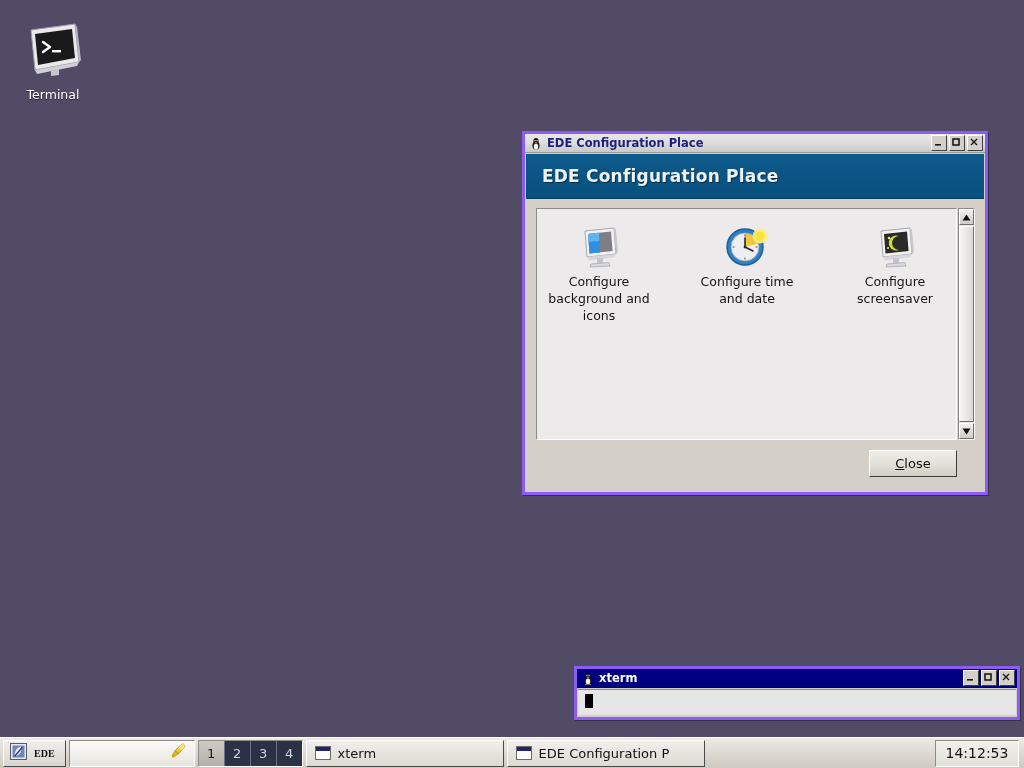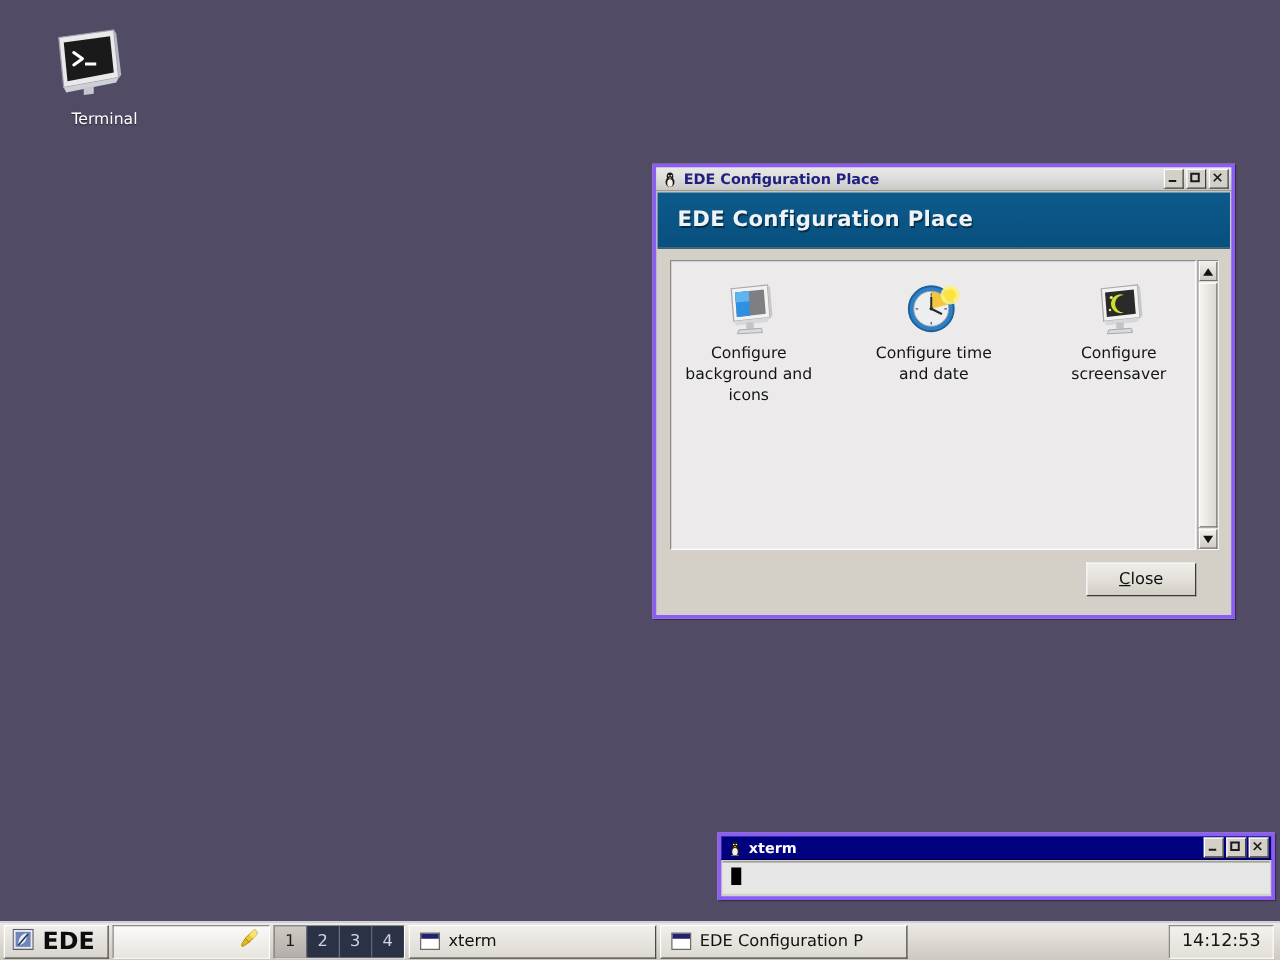--- a/index.html
+++ b/index.html
@@ -15,24 +15,24 @@
     position: relative;
     width: 1024px;
     height: 768px;
     background: #524b66;
     overflow: hidden;
   }
 
   
   .desktop-icon {
     position: absolute;
-    left: 28px;
+    left: 12px;
     top: 18px;
     width: 82px;
-    text-align: right;
+    text-align: center;
     cursor: default;
   }
   .desktop-icon .glyph {
     width: 64px;
     height: 64px;
     margin: 0 auto;
     position: relative;
   }
   .desktop-icon .label {
     margin-top: 6px;
@@ -232,21 +232,21 @@
   }
   .tb-start {
     display: flex; align-items: center; gap: 7px;
     height: 25px;
     padding: 0 10px 0 6px;
     background: linear-gradient(to bottom,#f1efeb,#d8d4cd);
     border: 1px solid;
     border-color: #ffffff #4a4a48 #4a4a48 #ffffff;
     cursor: pointer;
   }
-  .tb-start .lbl { font-size: 19px; font-weight: bold; color: #0d0d0d; }
+  .tb-start .lbl { font-size: 10px; font-weight: bold; color: #0d0d0d; font-family: Liberation Serif, serif; }
 
   .tray {
     height: 25px;
     width: 118px;
     background: linear-gradient(to bottom,#fbfaf8,#e8e5df);
     border: 1px solid;
     border-color: #8b8b88 #ffffff #ffffff #8b8b88;
     display: flex; align-items: center; justify-content: flex-end;
     padding-right: 6px;
   }

